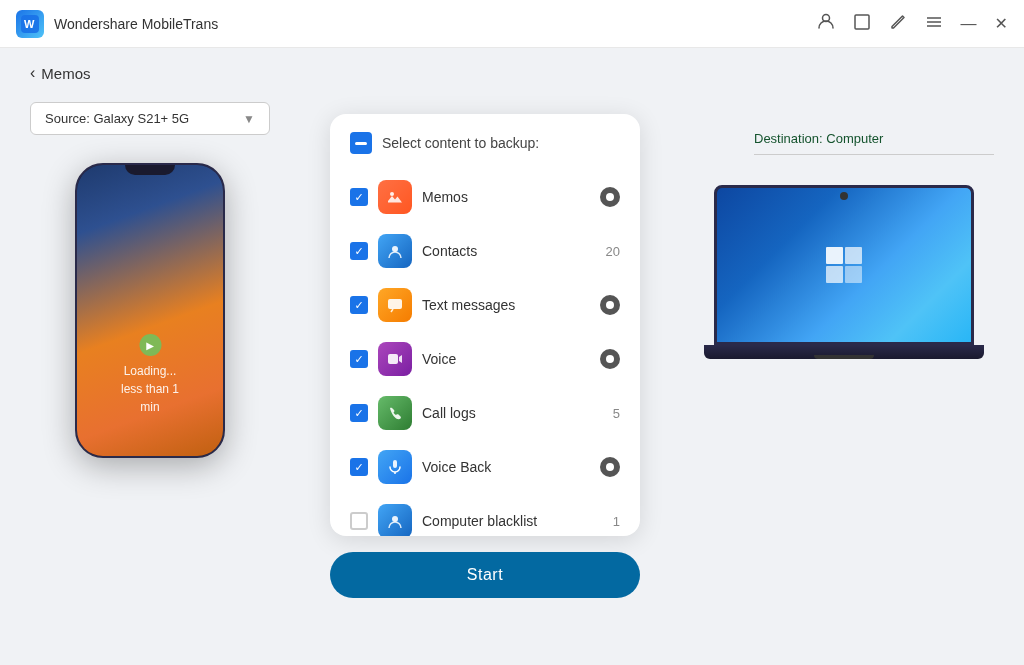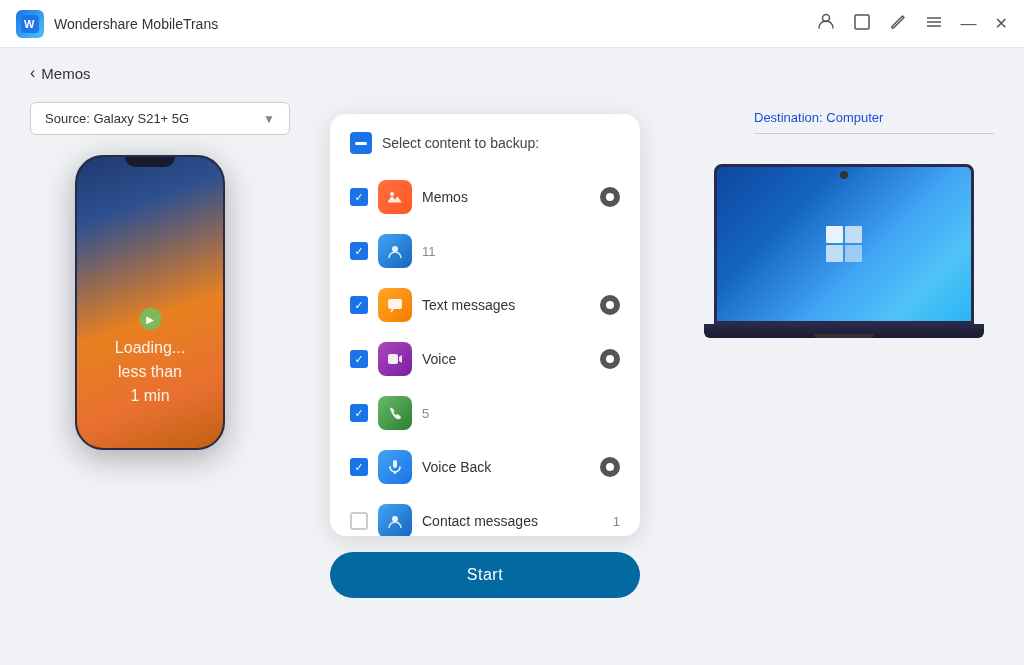--- a/index.html
+++ b/index.html
@@ -95,24 +95,24 @@
       align-items: flex-start;
     }
 
     .source-selector {
       display: flex;
       align-items: center;
       justify-content: space-between;
       border: 1px solid #ccc;
       border-radius: 6px;
       padding: 8px 14px;
-      width: 260px;
+      width: 240px;
       background: #fff;
       cursor: pointer;
-      margin-bottom: 20px;
+      margin-bottom: 28px;
     }
     .source-selector span {
       font-size: 13px;
       color: #333;
     }
     .source-selector .chevron {
       color: #888;
       font-size: 12px;
     }
 
@@ -164,21 +164,21 @@
       background: rgba(100,200,100,0.8);
       border-radius: 50%;
       display: flex;
       align-items: center;
       justify-content: center;
       margin: 0 auto 6px auto;
       font-size: 10px;
       color: white;
     }
     .phone-loading .loading-text {
-      font-size: 16px;
+      font-size: 12px;
       line-height: 1.5;
     }
     .phone-side-btn {
       position: absolute;
       right: -4px;
       width: 4px;
       height: 50px;
       background: #2a2a4a;
       border-radius: 0 3px 3px 0;
       top: 80px;
@@ -368,22 +368,23 @@
       justify-content: space-between;
       border-bottom: 1px solid #ccc;
       padding: 8px 0;
       width: 240px;
       background: transparent;
       cursor: pointer;
       margin-bottom: 20px;
     }
     .dest-selector span {
       font-size: 13px;
-      color: #1d4ed8;
+      color: #14532d;
       font-weight: 500;
+      margin-top: 21px;
     }
 
     
     .laptop-container {
       margin-right: 10px;
       margin-top: 10px;
     }
     .laptop-screen {
       width: 260px;
       height: 160px;
@@ -552,21 +553,22 @@
           </div>
 
           <div class="list-item">
             <div class="item-checkbox checked">✓</div>
             <div class="item-icon icon-contacts">
               <svg width="18" height="18" viewBox="0 0 18 18" fill="none">
                 <circle cx="9" cy="7" r="3" fill="white" opacity="0.9"></circle>
                 <path d="M3 16c0-3.314 2.686-6 6-6s6 2.686 6 6" stroke="white" stroke-width="1.5" opacity="0.85"></path>
               </svg>
             </div>
-            <span class="item-badge">11</span>
+            <span class="item-label">Contacts</span>
+            <span class="item-badge">20</span>
           </div>
 
           <div class="list-item">
             <div class="item-checkbox checked">✓</div>
             <div class="item-icon icon-messages">
               <svg width="18" height="18" viewBox="0 0 18 18" fill="none">
                 <rect x="2" y="3" width="14" height="10" rx="2" fill="white" opacity="0.9"></rect>
                 <path d="M5 16l2-3" stroke="white" stroke-width="1.5" opacity="0.85"></path>
               </svg>
             </div>
@@ -586,20 +588,21 @@
             <div class="item-radio filled"></div>
           </div>
 
           <div class="list-item">
             <div class="item-checkbox checked">✓</div>
             <div class="item-icon icon-calllogs">
               <svg width="18" height="18" viewBox="0 0 18 18" fill="none">
                 <path d="M4 4c.5-.5 1.5-.5 2 0l2 2c.5.5.5 1.5 0 2l-.5.5c.5 1 1.5 2 2.5 2.5l.5-.5c.5-.5 1.5-.5 2 0l2 2c.5.5.5 1.5 0 2-3 3-9-3-10.5-10.5z" fill="white" opacity="0.9"></path>
               </svg>
             </div>
+            <span class="item-label">Call logs</span>
             <span class="item-badge">5</span>
           </div>
 
           <div class="list-item">
             <div class="item-checkbox checked">✓</div>
             <div class="item-icon icon-voicememos">
               <svg width="18" height="18" viewBox="0 0 18 18" fill="none">
                 <rect x="7" y="2" width="4" height="8" rx="2" fill="white" opacity="0.9"></rect>
                 <path d="M4 9c0 2.76 2.24 5 5 5s5-2.24 5-5" stroke="white" stroke-width="1.5" stroke-linecap="round"></path>
                 <line x1="9" y1="14" x2="9" y2="16" stroke="white" stroke-width="1.5"></line>
@@ -610,21 +613,21 @@
           </div>
 
           <div class="list-item">
             <div class="item-checkbox unchecked"></div>
             <div class="item-icon icon-blacklist">
               <svg width="18" height="18" viewBox="0 0 18 18" fill="none">
                 <circle cx="9" cy="7" r="3" fill="white" opacity="0.9"></circle>
                 <path d="M3 16c0-3.314 2.686-6 6-6s6 2.686 6 6" stroke="white" stroke-width="1.5" opacity="0.85"></path>
               </svg>
             </div>
-            <span class="item-label">Contact messages</span>
+            <span class="item-label">Computer blacklist</span>
             <span class="item-badge">1</span>
           </div>
 
         </div>
       </div>
 
       <div class="start-btn-container">
         <button class="start-btn">Start</button>
       </div>
     </div>

